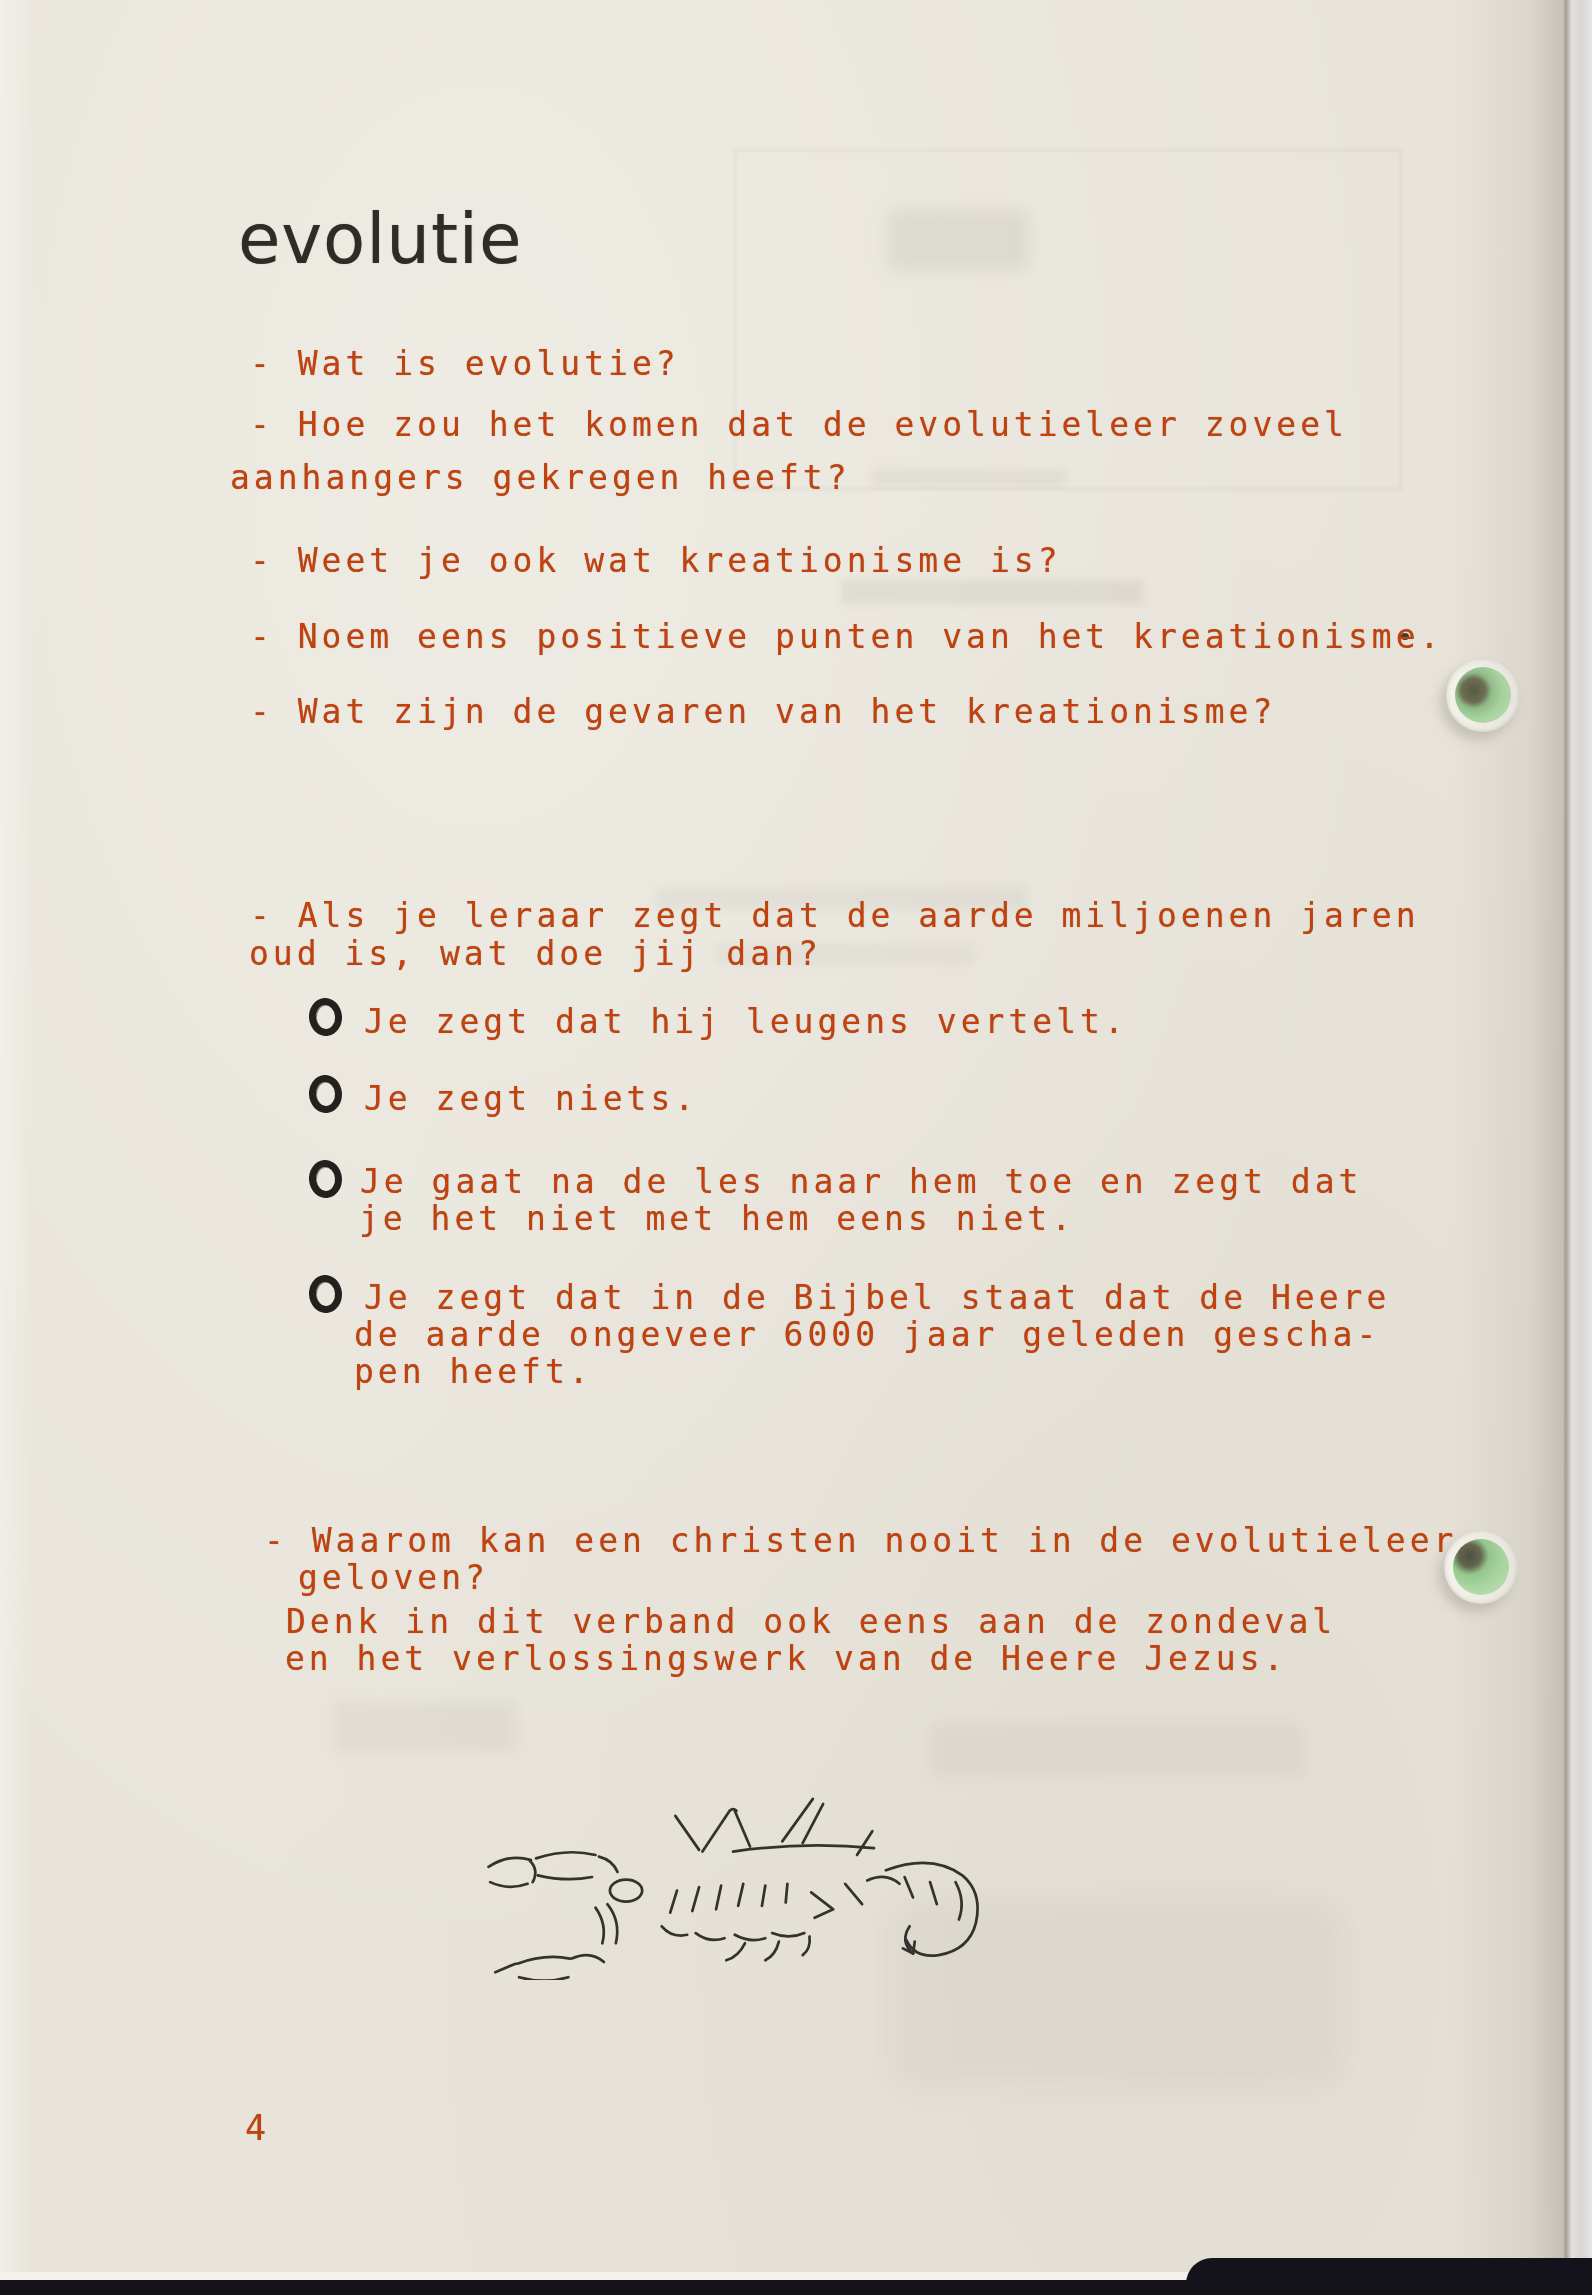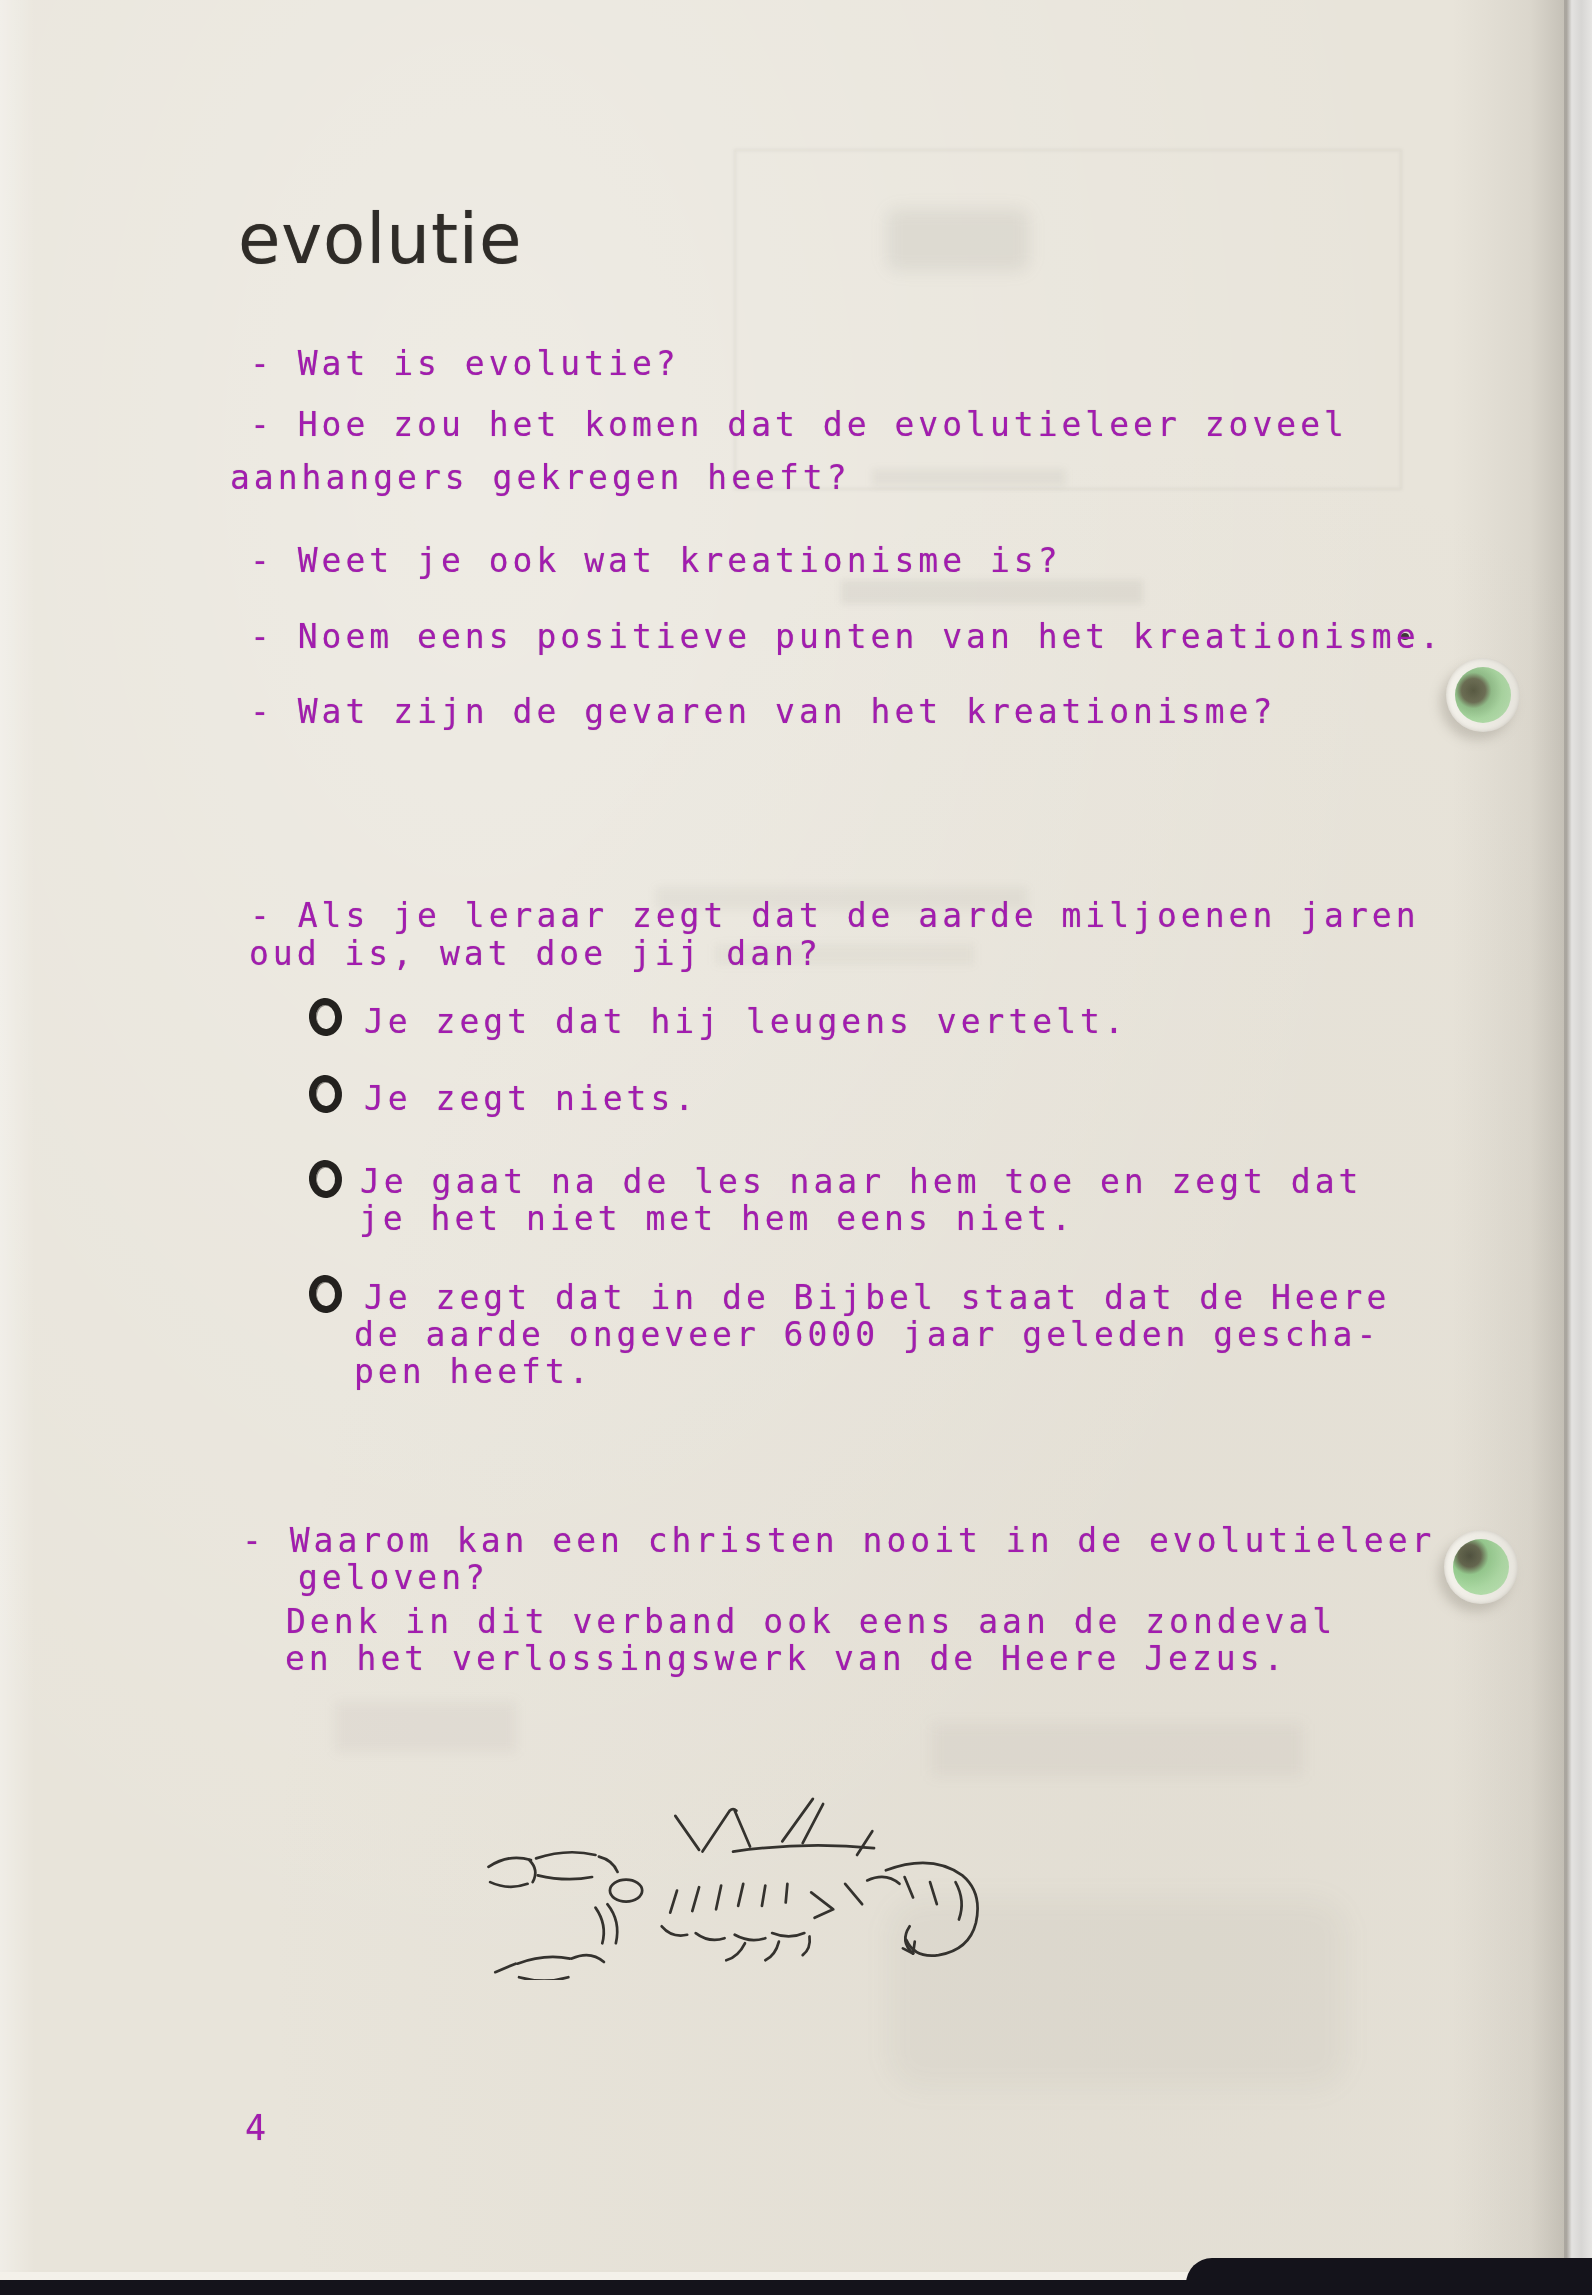--- a/index.html
+++ b/index.html
@@ -26,21 +26,21 @@
     background:linear-gradient(to right, rgba(150,144,134,0), rgba(150,144,134,0.16) 70%, rgba(118,113,104,0.30));
   }
   
   .sliver{position:absolute;left:0;top:2272px;width:1225px;height:9.5px;background:#f4f1ea;}
   .bottom-strip{position:absolute;left:0;top:2280px;width:1592px;height:15.5px;background:#14131b;}
   .corner-dark{position:absolute;right:0;top:2258px;width:406px;height:26px;background:#14131b;border-top-left-radius:41px;}
 
   
   .line{
     position:absolute;font-size:33px;line-height:38px;letter-spacing:4px;
-    color:#a21caf;white-space:pre;text-shadow:0 0 0.9px rgba(62,58,52,0.45);
+    color:#c2410c;white-space:pre;text-shadow:0 0 0.9px rgba(62,58,52,0.45);
   }
   .pagenum{font-size:35px;letter-spacing:0;}
   .title{
     position:absolute;left:238px;top:154px;
     font-family:"DejaVu Sans", sans-serif;font-weight:normal;
     font-size:69px;line-height:79px;letter-spacing:0.9px;color:#2f2c28;
     text-shadow:0 0 0.9px rgba(40,37,32,0.5);
   }
   
   .opt-circle{
@@ -121,21 +121,21 @@
 
 <span class="opt-circle" style="left:309px;top:1160px"></span>
 <div class="line" style="left:360px;top:1163px">Je gaat na de les naar hem toe en zegt dat</div>
 <div class="line" style="left:359px;top:1200px">je het niet met hem eens niet.</div>
 
 <span class="opt-circle" style="left:309px;top:1275px"></span>
 <div class="line" style="left:364px;top:1279px">Je zegt dat in de Bijbel staat dat de Heere</div>
 <div class="line" style="left:354px;top:1316px">de aarde ongeveer 6000 jaar geleden gescha-</div>
 <div class="line" style="left:354px;top:1353px">pen heeft.</div>
 
-<div class="line" style="left:242px;top:1522px">- Waarom kan een christen nooit in de evolutieleer</div>
+<div class="line" style="left:264px;top:1522px">- Waarom kan een christen nooit in de evolutieleer</div>
 <div class="line" style="left:298px;top:1559px">geloven?</div>
 
 <div class="line" style="left:286px;top:1603px">Denk in dit verband ook eens aan de zondeval</div>
 <div class="line" style="left:285px;top:1640px">en het verlossingswerk van de Heere Jezus.</div>
 
 <div class="sketch">
   <svg viewBox="0 0 590 215" xmlns="http://www.w3.org/2000/svg">
 
     <path d="M10 82 q24 -16 50 -8"></path>
     <path d="M12 100 q22 10 44 2"></path>

